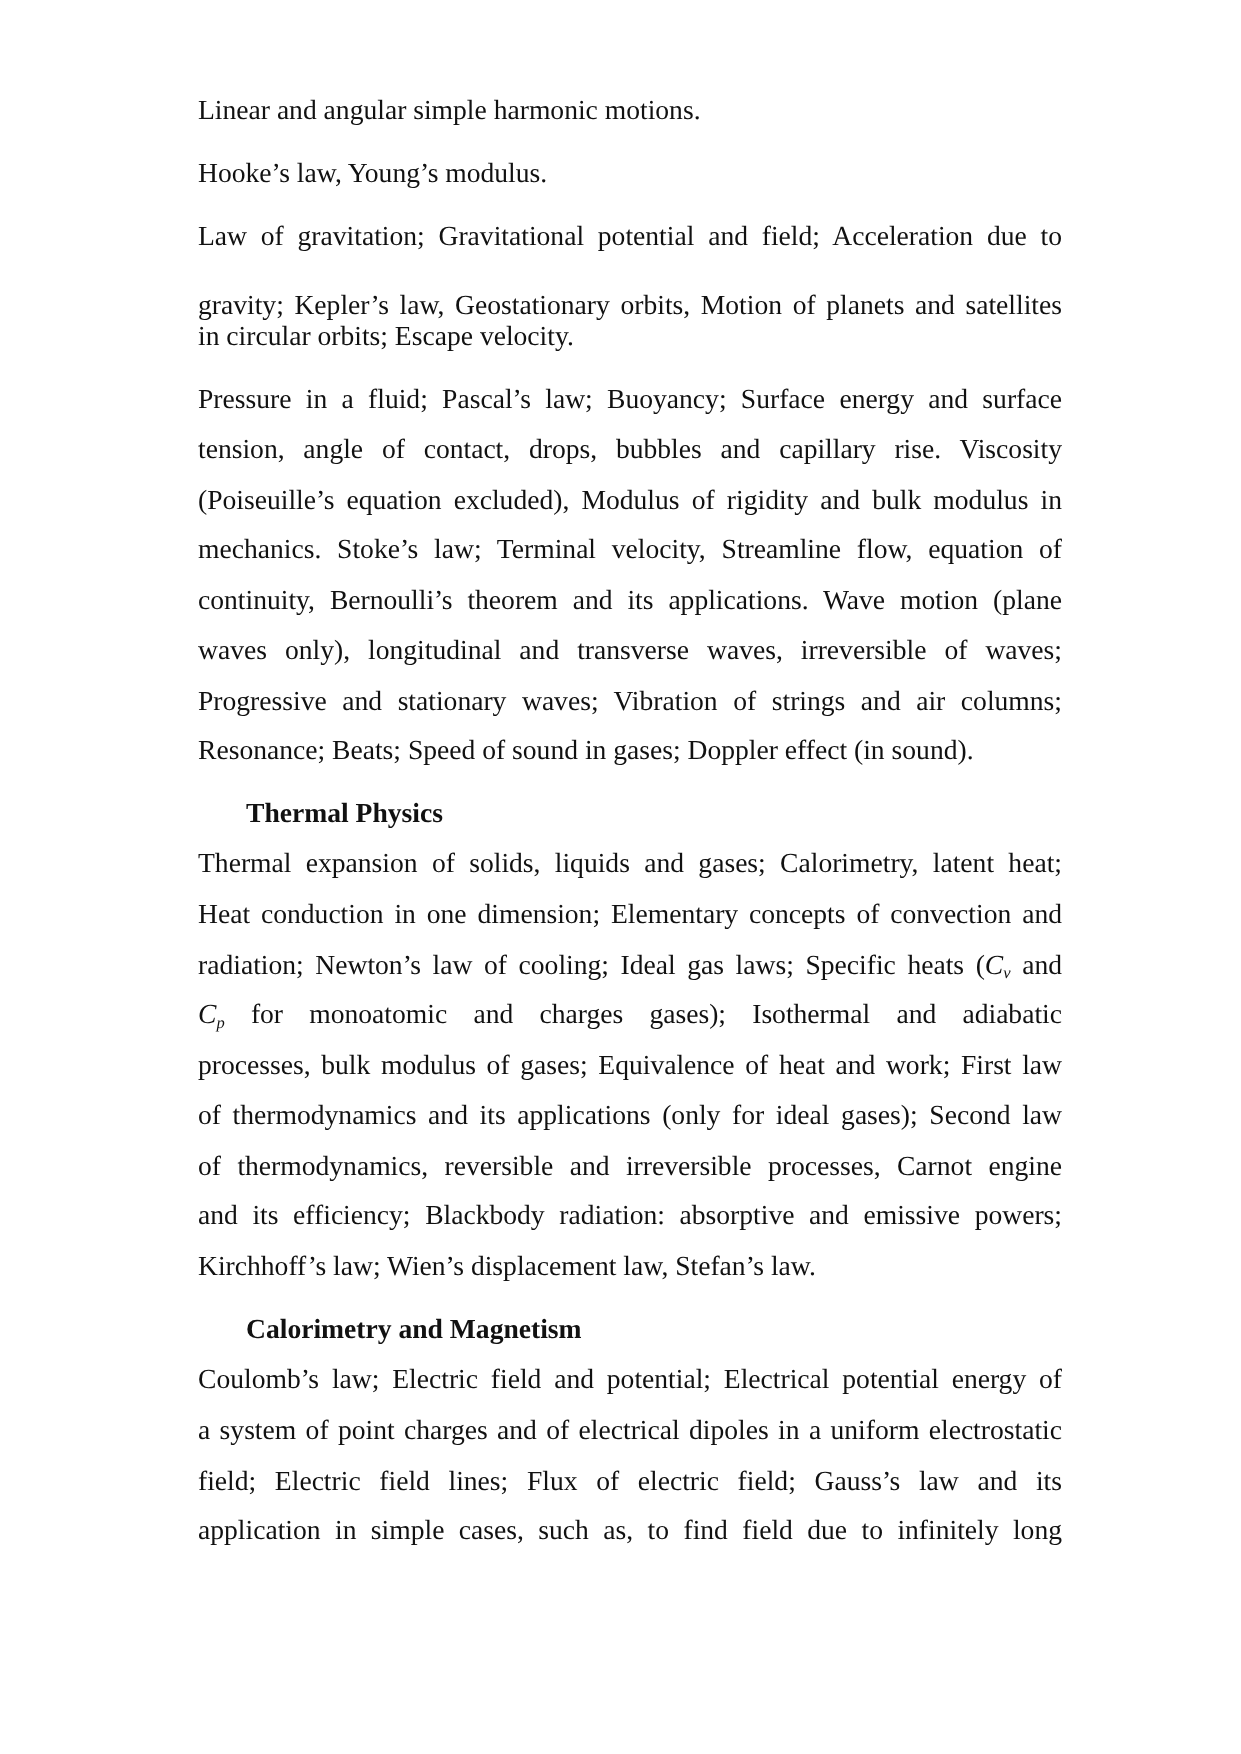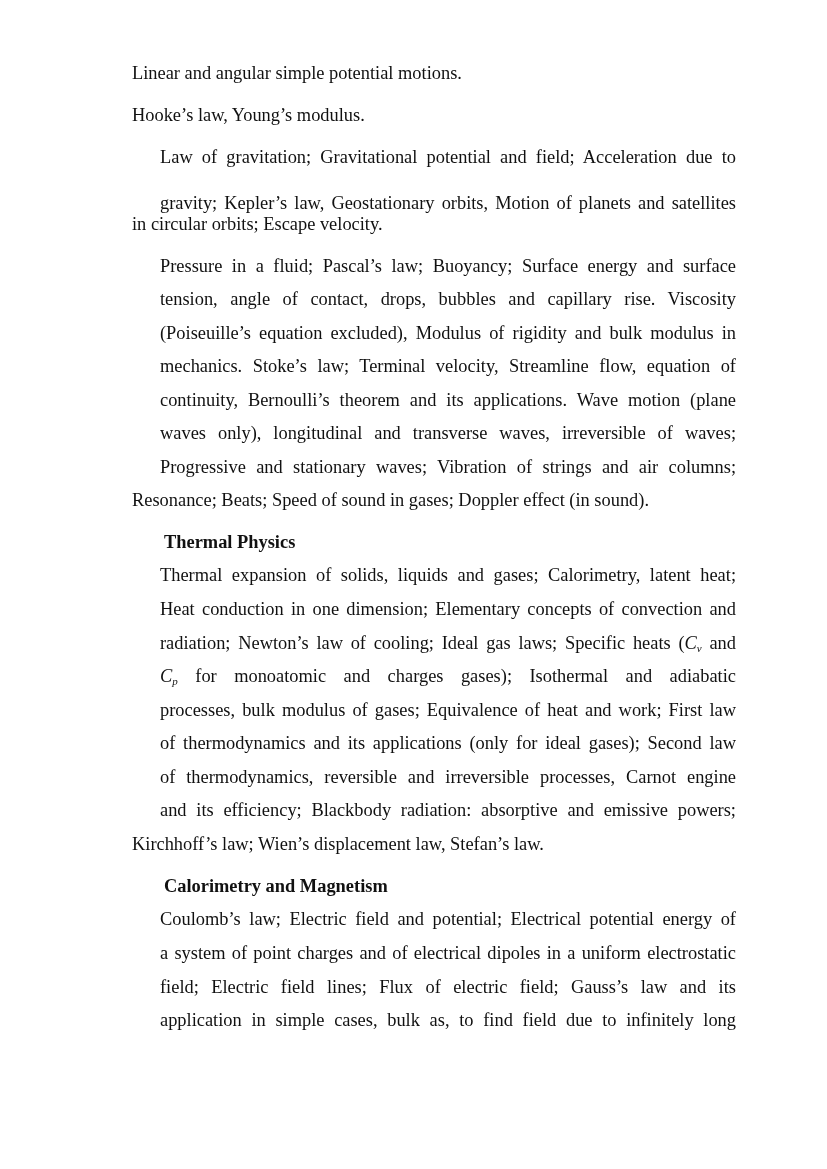--- a/index.html
+++ b/index.html
@@ -6,31 +6,31 @@
     body {
       width: 827px; height: 1169px; position: relative; overflow: hidden;
       font-family: "Liberation Serif", "DejaVu Serif", serif;
       color: #111111;
     }
     .page { position: absolute; left: 132px; top: 0; width: 576px; }
     .line {
       position: absolute; left: 0; width: 576px;
       font-size: 18.4px; line-height: 22px; white-space: nowrap;
     }
-    .line.j { text-align: justify; text-align-last: justify; margin-left: 28px; }
+    .line.j { text-align: justify; text-align-last: justify; }
     .heading { font-weight: bold; margin-left: 32px; }
     .sub { font-size: 11px; vertical-align: -3px; font-style: italic; }
     .it { font-style: italic; }
   </style>
 </head>
 <body>
 
 <div class="page">
 
-  <div class="line" style="top:62px">Linear and angular simple potential motions.</div>
+  <div class="line" style="top:62px">Linear and angular simple harmonic motions.</div>
 
   <div class="line" style="top:104px">Hooke’s law, Young’s modulus.</div>
 
   <div class="line j" style="top:146px">Law of gravitation; Gravitational potential and field; Acceleration due to</div>
   <div class="line j" style="top:192px">gravity; Kepler’s law, Geostationary orbits, Motion of planets and satellites</div>
   <div class="line" style="top:213px">in circular orbits; Escape velocity.</div>
 
   <div class="line j" style="top:255px">Pressure in a fluid; Pascal’s law; Buoyancy; Surface energy and surface</div>
   <div class="line j" style="top:288px">tension, angle of contact, drops, bubbles and capillary rise. Viscosity</div>
   <div class="line j" style="top:322px">(Poiseuille’s equation excluded), Modulus of rigidity and bulk modulus in</div>
@@ -48,15 +48,15 @@
   <div class="line j" style="top:699px">processes, bulk modulus of gases; Equivalence of heat and work; First law</div>
   <div class="line j" style="top:732px">of thermodynamics and its applications (only for ideal gases); Second law</div>
   <div class="line j" style="top:766px">of thermodynamics, reversible and irreversible processes, Carnot engine</div>
   <div class="line j" style="top:799px">and its efficiency; Blackbody radiation: absorptive and emissive powers;</div>
   <div class="line" style="top:833px">Kirchhoff’s law; Wien’s displacement law, Stefan’s law.</div>
 
   <div class="line heading" style="top:875px">Calorimetry and Magnetism</div>
   <div class="line j" style="top:908px">Coulomb’s law; Electric field and potential; Electrical potential energy of</div>
   <div class="line j" style="top:942px">a system of point charges and of electrical dipoles in a uniform electrostatic</div>
   <div class="line j" style="top:976px">field; Electric field lines; Flux of electric field; Gauss’s law and its</div>
-  <div class="line j" style="top:1009px">application in simple cases, bulk as, to find field due to infinitely long</div>
+  <div class="line j" style="top:1009px">application in simple cases, such as, to find field due to infinitely long</div>
 
 </div>
 
 </body></html>

